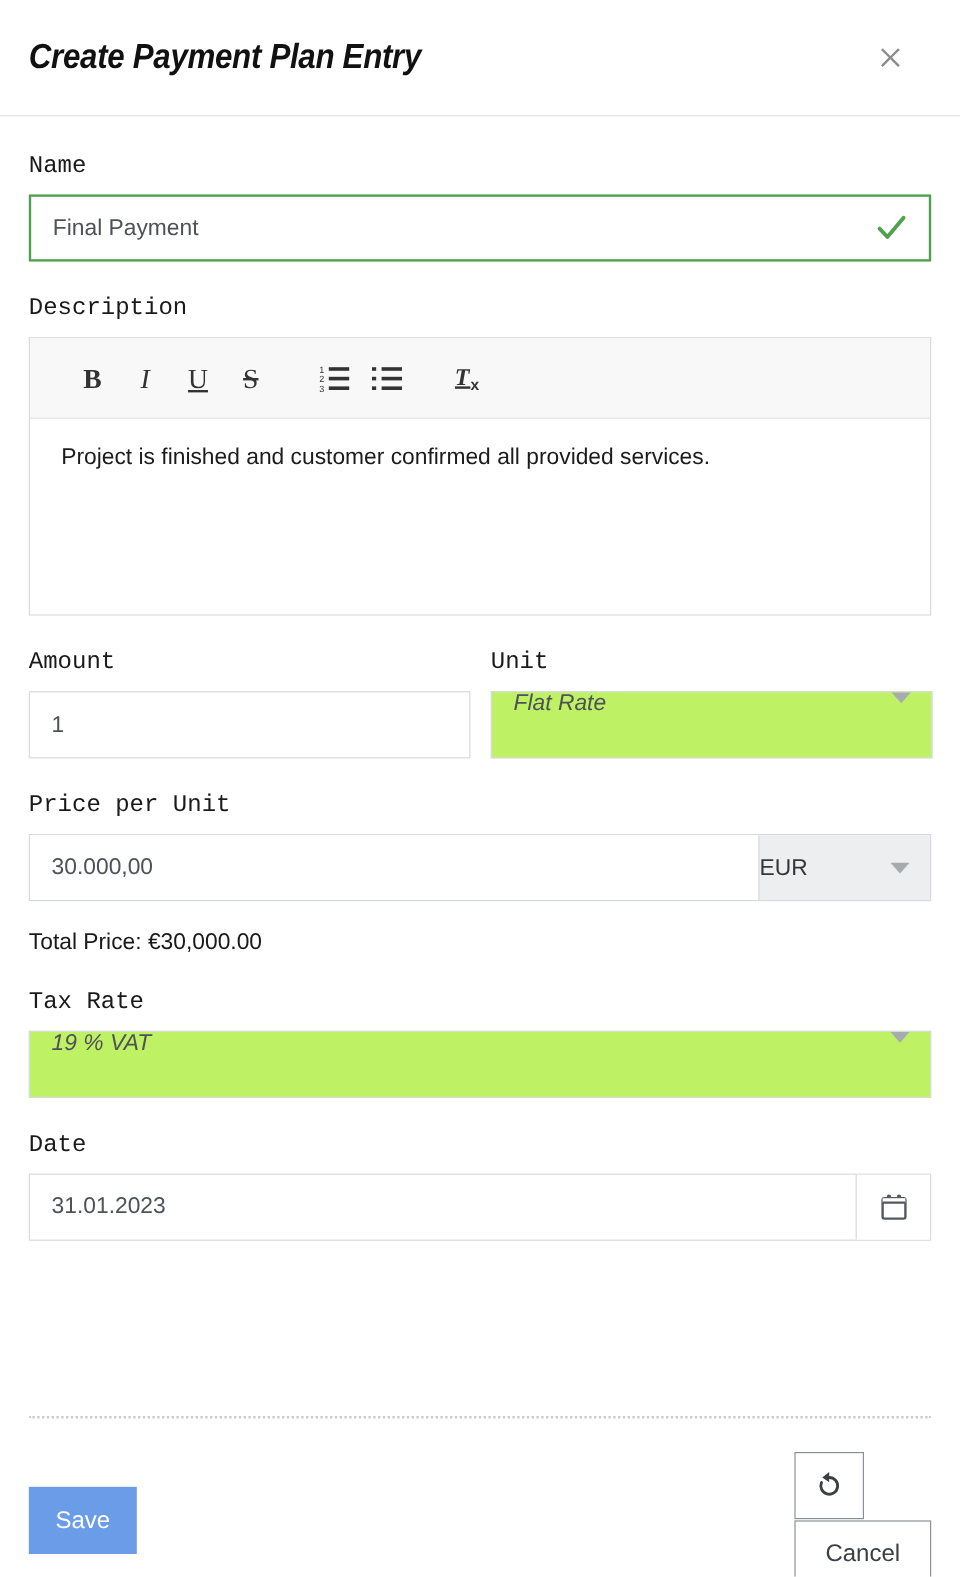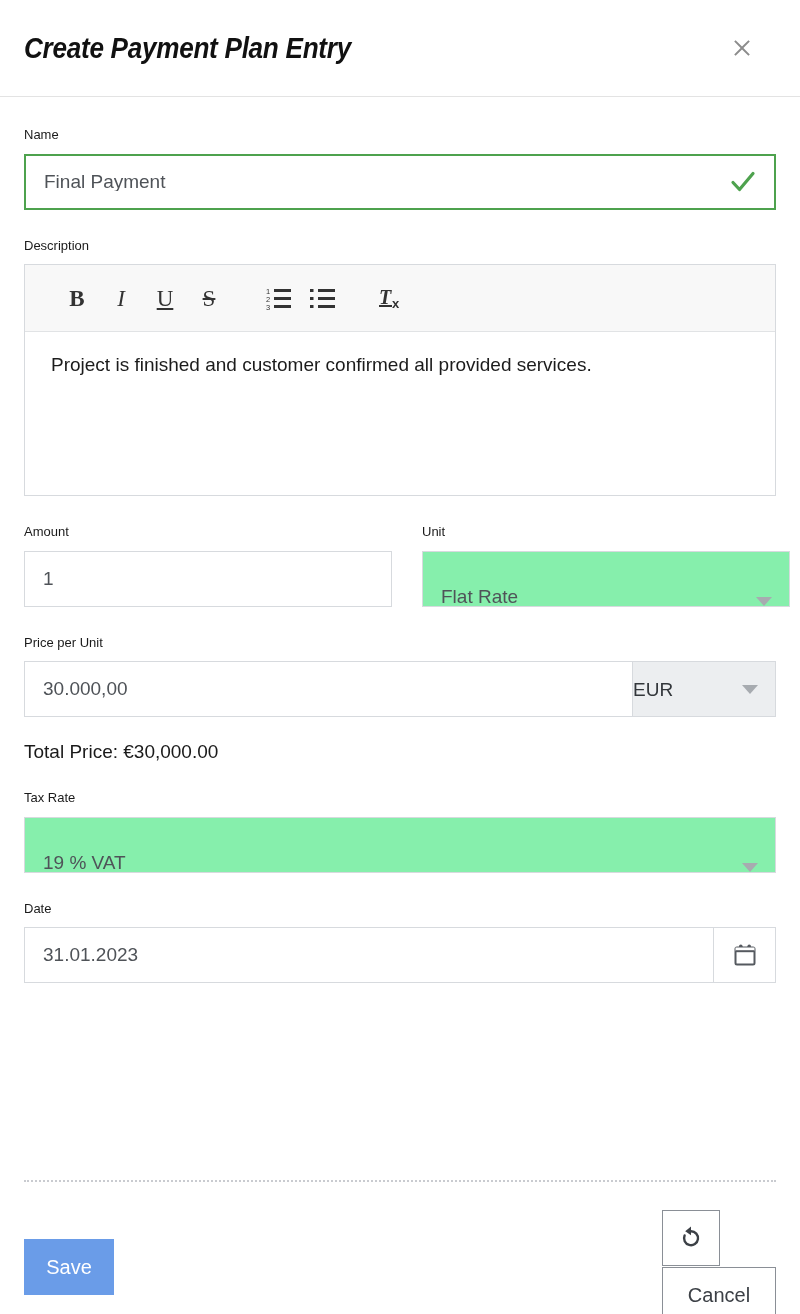--- a/index.html
+++ b/index.html
@@ -54,25 +54,25 @@
     margin-right: 2px;
   }
   .close-btn svg { display: block; }
 
   
   .dialog-body {
     padding: 30px 24px 0 24px;
   }
 
   .field-label {
-    font-size: 13px;
+    font-size: 20px;
     color: #1a1a1a;
     margin-bottom: 11px;
     line-height: 1.2;
-    font-family: Liberation Sans, sans-serif;
+    font-family: Liberation Mono, monospace;
   }
 
   .form-group { margin-bottom: 28px; }
 
   
   .input-box {
     height: 56px;
     border: 1px solid #d7dade;
     background: #ffffff;
     display: flex;
@@ -136,34 +136,35 @@
   .editor-content {
     min-height: 163px;
     padding: 20px 20px 20px 26px;
     font-size: 19px;
     color: #1c1c1c;
     line-height: 1.35;
     font-family: "Liberation Sans", sans-serif;
   }
 
   
-  .row-2 { display: flex; gap: 30px; }
+  .row-2 { display: flex; gap: 17px; }
   .col-amount { width: 368px; flex: 0 0 368px; }
   .col-unit { width: 368px; flex: 0 0 368px; }
 
   
   .select-box {
     height: 56px;
     border: 1px solid #d7dade;
-    background: #86efac;
-    display: flex;
-    align-items: flex-end;
+    background: #bef264;
+    display: flex;
+    align-items: flex-start;
     justify-content: space-between;
     cursor: pointer;
     position: relative;
+    font-style: italic;
   }
   .select-value {
     font-size: 19px;
     color: #4f5358;
     padding-left: 18px;
     line-height: 1;
     font-family: "Liberation Sans", sans-serif;
   }
   .caret {
     margin-right: 17px;

